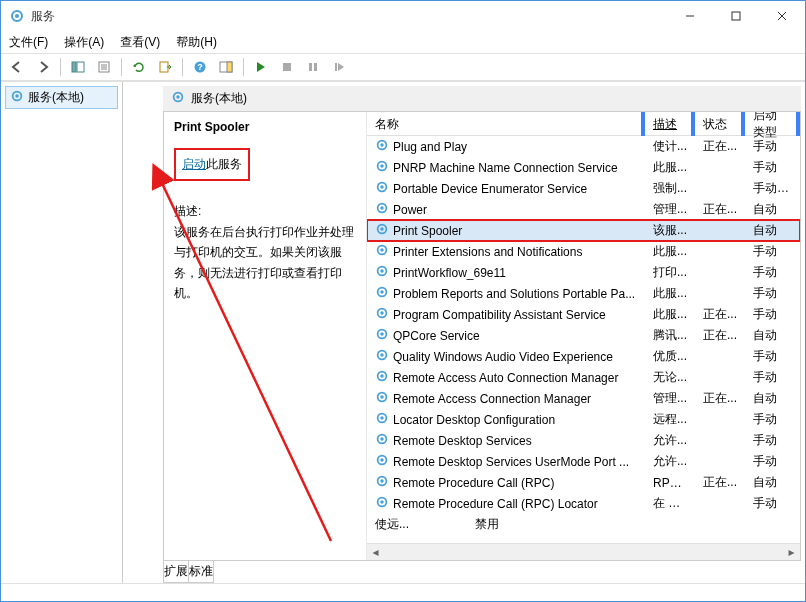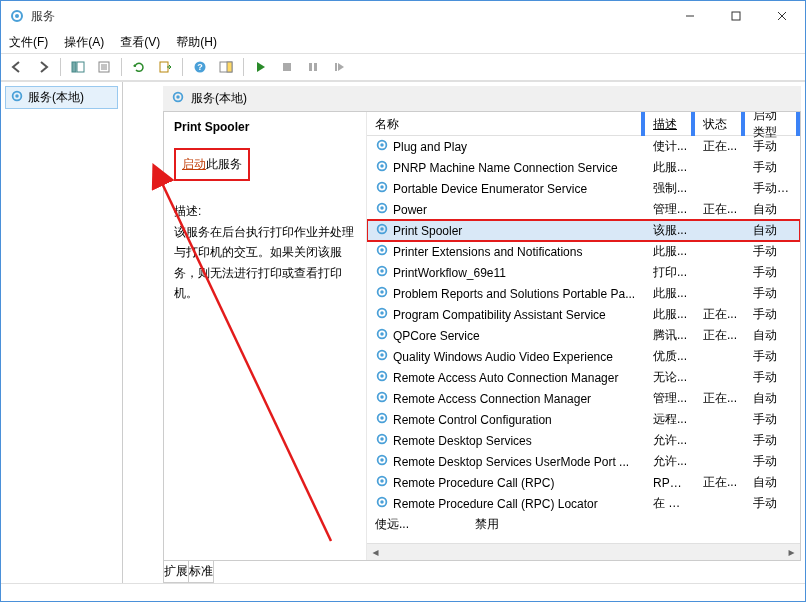--- a/index.html
+++ b/index.html
@@ -77,21 +77,21 @@
   .detail {
     width: 202px; padding: 8px 10px; overflow:hidden;
   }
   .detail h3 {
     margin: 0 0 14px 0; font-size:12px; font-weight:bold;
   }
   .startlink {
     display:inline-block;
     border: 2px solid #e31b1b; padding: 6px; margin-bottom: 22px;
   }
-  .startlink a { color:#c2410c; text-decoration:underline; cursor:pointer; }
+  .startlink a { color:#0369a1; text-decoration:underline; cursor:pointer; }
   .desc-label { margin-bottom: 2px; }
   .desc-text { line-height: 1.7; }
   .list {
     flex:1; display:flex; flex-direction:column; overflow:hidden;
     border-left: 1px solid #e8e8e8;
   }
   .listhead {
     height: 24px; display:flex; border-bottom:1px solid #e0e0e0;
     background:#fff;
   }
@@ -451,21 +451,21 @@
                 <div class="c c-desc">管理...</div>
                 <div class="c c-stat">正在...</div>
                 <div class="c c-start">自动</div>
               </div>
               <div class="row">
                 <div class="c c-name">
                   <span><svg class="gearicon" viewBox="0 0 16 16">
                       <circle cx="8" cy="8" r="5" fill="none" stroke="#4aa0d8" stroke-width="2"></circle>
                       <circle cx="8" cy="8" r="2" fill="#4aa0d8"></circle>
                     </svg></span>
-                  <span>Remote Control Configuration</span>
+                  <span>Locator Desktop Configuration</span>
                 </div>
                 <div class="c c-desc">远程...</div>
                 <div class="c c-stat"></div>
                 <div class="c c-start">手动</div>
               </div>
               <div class="row">
                 <div class="c c-name">
                   <span><svg class="gearicon" viewBox="0 0 16 16">
                       <circle cx="8" cy="8" r="5" fill="none" stroke="#4aa0d8" stroke-width="2"></circle>
                       <circle cx="8" cy="8" r="2" fill="#4aa0d8"></circle>

